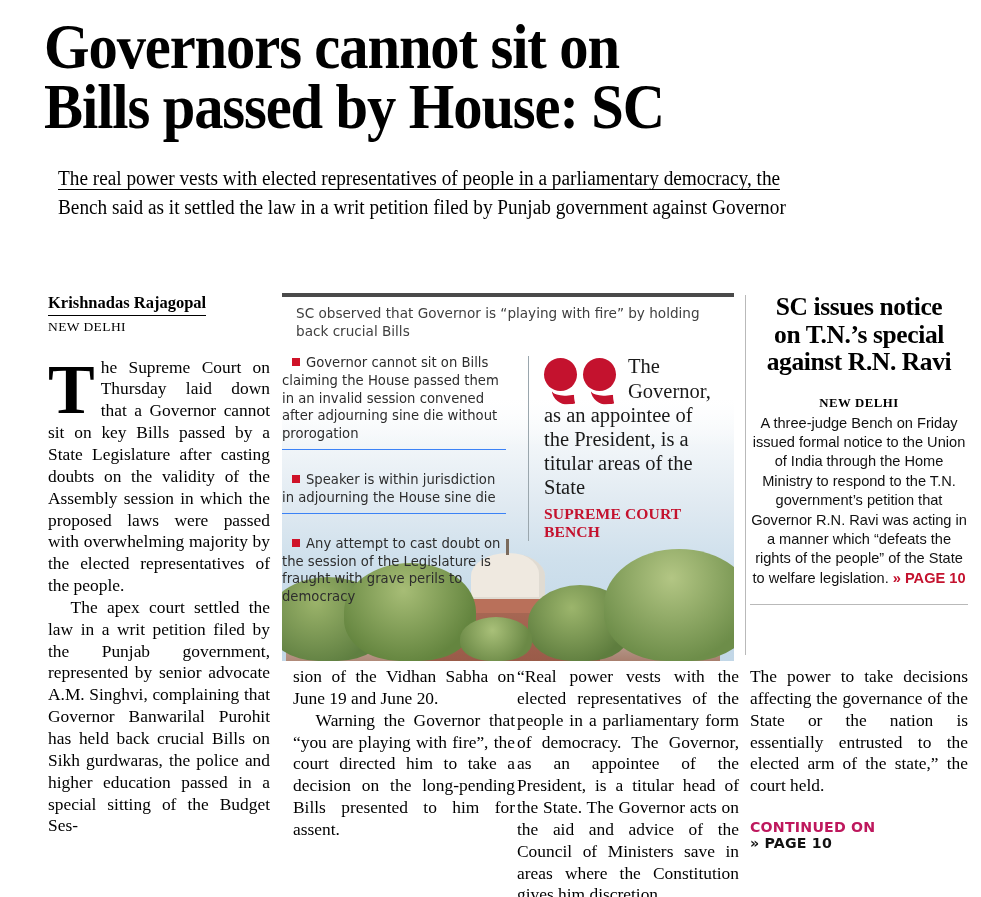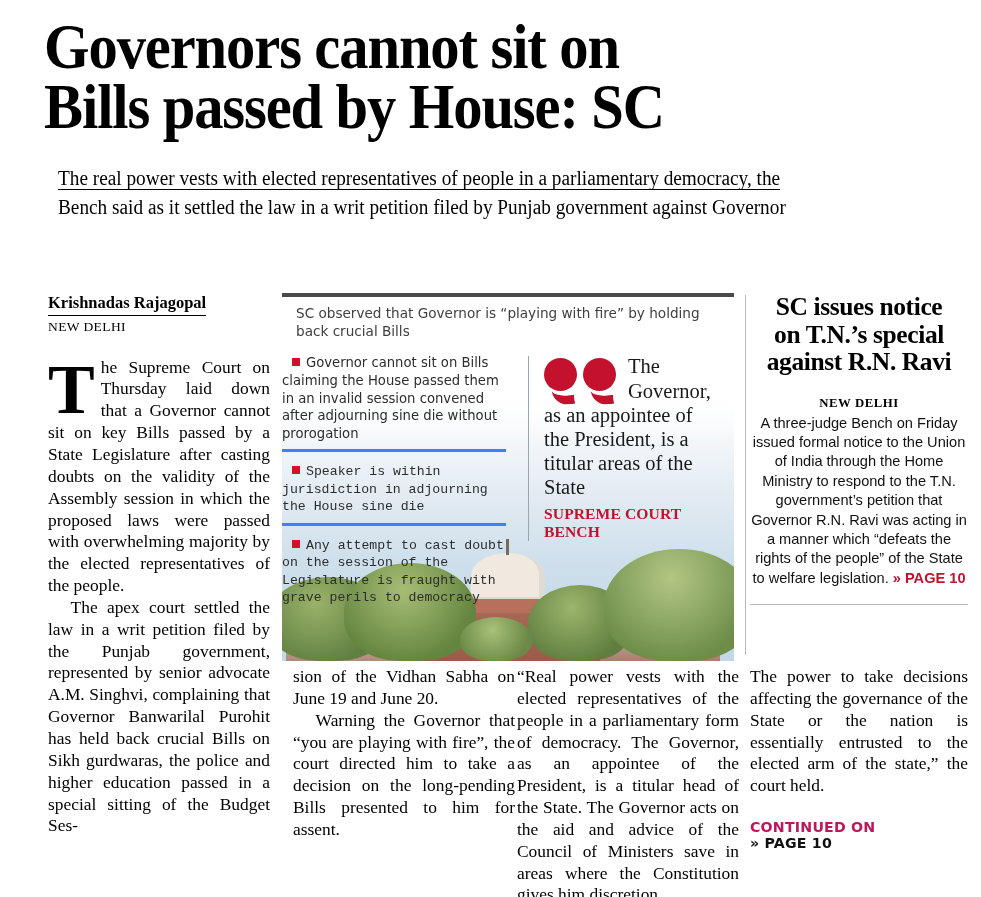--- a/index.html
+++ b/index.html
@@ -151,21 +151,21 @@
   .ib-divider{position:absolute;left:246px;top:2px;width:1px;height:185px;background:#9aa6ad;}
   .ib-right{position:absolute;left:262px;top:0;width:178px;}
 
   .bullet{
     font-family:"DejaVu Sans", sans-serif;
     font-size:13.2px;
     line-height:1.33;
     color:#2d2d2d;
     padding:0 0 7px 0;
   }
-  .bullet + .bullet{border-top:3px solid #3b82f6;padding-top:11px;font-family:Liberation Mono, monospace;}
+  .bullet + .bullet{border-top:1px solid #3b82f6;padding-top:21px;}
   .sq{
     display:inline-block;
     width:8px;height:8px;
     background:#cf1228;
     margin:0 6px 0 10px;
     vertical-align:1px;
   }
 
   .quote-marks{
     display:block;

